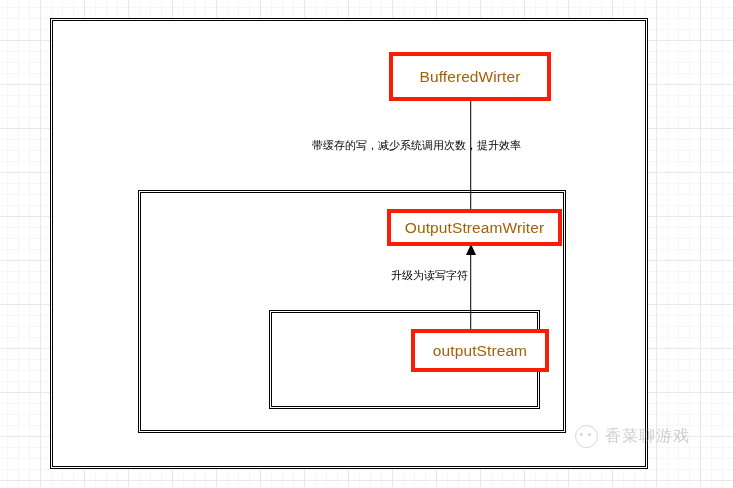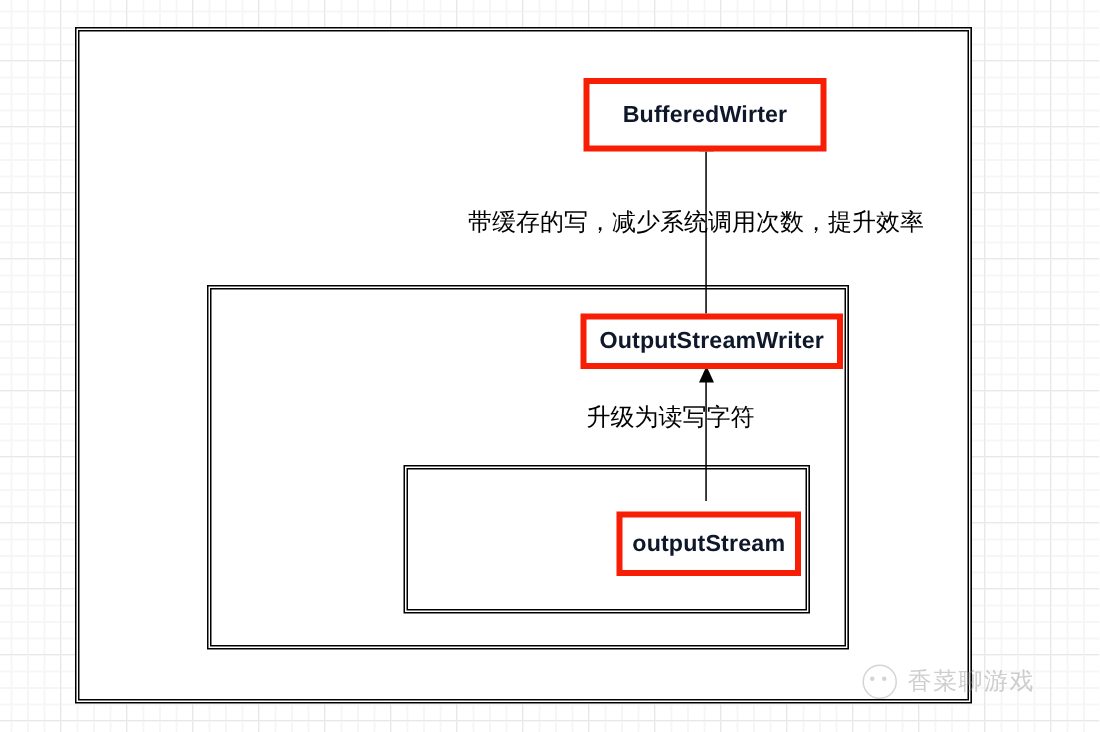--- a/index.html
+++ b/index.html
@@ -48,30 +48,29 @@
 
   
   .red-box {
     position: absolute;
     background: #ffffff;
     border: 4px solid #f81e05;
     box-sizing: border-box;
     display: flex;
     align-items: center;
     justify-content: center;
-    color: #0f172a;
+    color: #a16207;
     font-size: 15.5px;
     letter-spacing: 0.1px;
     white-space: nowrap;
     z-index: 6;
-    font-weight: bold;
   }
   #box-buffered-writer   { left: 389px; top: 52px;  width: 162px; height: 49px; }
   #box-outputstreamwriter{ left: 387px; top: 209px; width: 175px; height: 37px; }
-  #box-outputstream      { left: 411px; top: 329px; width: 123px; height: 43px; margin-top: 12px; }
+  #box-outputstream      { left: 411px; top: 329px; width: 138px; height: 43px; }
 
   
   .arrow {
     position: absolute;
     z-index: 5;
   }
   .arrow .shaft {
     position: absolute;
     left: 50%;
     transform: translateX(-50%);
@@ -91,34 +90,34 @@
     border-right: 5px solid transparent;
     border-bottom: 11px solid #000000;
   }
   #arrow-osw-to-bw  { left: 464px; top: 90px;  width: 13px; height: 123px; }
   #arrow-os-to-osw  { left: 464px; top: 244px; width: 13px; height: 90px; }
 
   
   .edge-label {
     position: absolute;
     color: #000000;
-    font-size: 16px;
+    font-size: 11px;
     white-space: nowrap;
     background: transparent;
     z-index: 7;
     font-family: "DejaVu Sans", "Liberation Sans", sans-serif;
   }
   #label-buffer   { left: 312px; top: 138px; }
   #label-upgrade  { left: 391px; top: 268px; }
 
   
   #watermark {
     position: absolute;
     left: 575px;
-    top: 443px;
+    top: 425px;
     display: flex;
     align-items: center;
     gap: 7px;
     z-index: 9;
     opacity: 0.42;
     pointer-events: none;
   }
   #watermark .wm-text {
     color: #8c8c8c;
     font-size: 16px;

